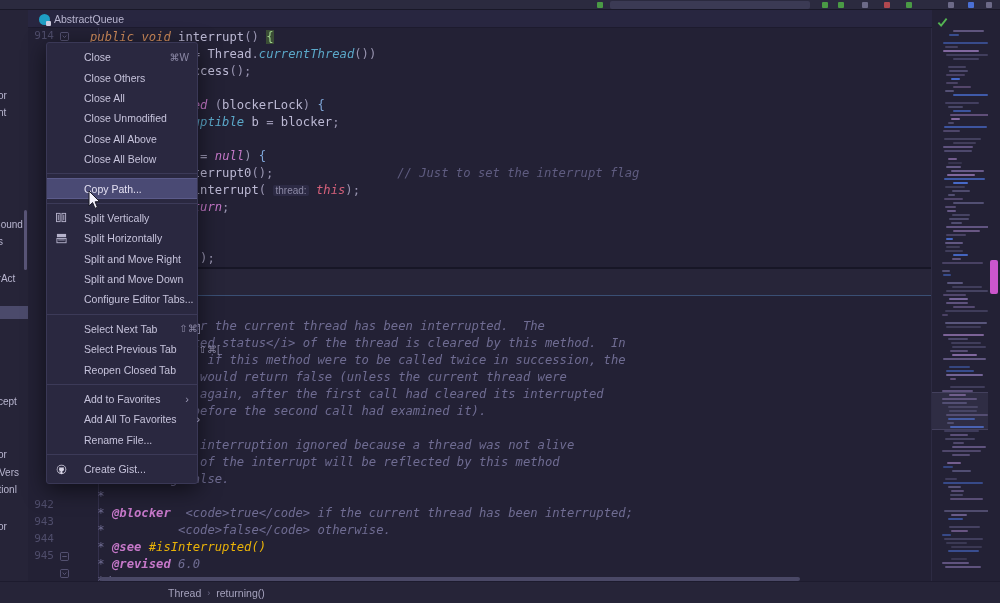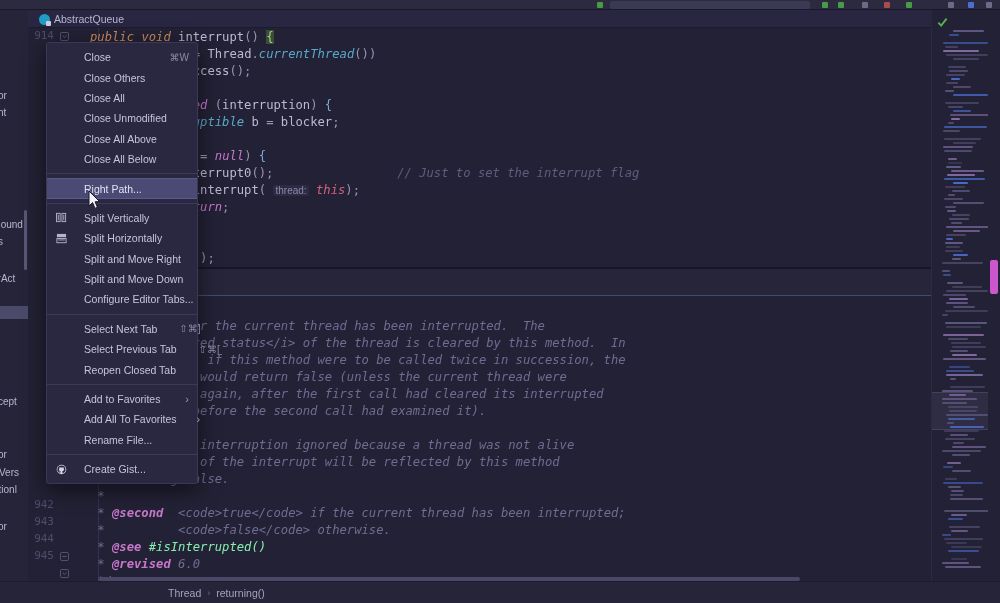--- a/index.html
+++ b/index.html
@@ -96,21 +96,21 @@
     position:absolute; width:1px; background:#34314d;
   }
   
   .kw{ color:#c678c9; font-style:italic; }
   .kw2{ color:#cd8a5a; font-style:italic; }
   .type{ color:#5ba8c9; font-style:italic; }
   .ident{ color:#bcb9d4; }
   .cmt{ color:#5f5c80; font-style:italic;margin-left:43px; }
   .doc{ color:#6f6c92; font-style:italic; }
   .doctag{ color:#c678c9; font-style:italic; font-weight:bold; }
-  .docref{ color:#86efac; font-style:italic; }
+  .docref{ color:#eab308; font-style:italic; }
   .punc{ color:#9894b0; }
   .brace{ color:#7ea6d8; }
   .this{ color:#d4607a; font-style:italic; }
   .hint{
     color:#8d8aa6; font-size:10px; background:#2c2a44;
     padding:0 2px; border-radius:2px; font-family:"Liberation Sans",sans-serif;
   }
   .brace-hl{ background:#3a4d35; color:#9fd18c; }
 
   .split-line{
@@ -294,21 +294,21 @@
       <div class="indentguide" style="left:8px;top:17px;height:221px;"></div>
       <div class="indentguide" style="left:40px;top:34px;height:17px;"></div>
       <div class="indentguide" style="left:40px;top:85px;height:119px;"></div>
       <div class="indentguide" style="left:72px;top:119px;height:85px;"></div>
 
       
       <div class="cl" style="top:-16px;"></div>
       <div class="cl" style="top:1px;"><span class="kw2">public</span> <span class="kw2">void</span> <span class="ident">interrupt</span><span class="punc">()</span> <span class="brace-hl">{</span></div>
       <div class="cl" style="top:18px;">    <span class="kw">if</span> <span class="punc">(</span><span class="this">this</span> <span class="punc">!=</span> <span class="ident">Thread</span><span class="punc">.</span><span class="type">currentThread</span><span class="punc">())</span></div>
       <div class="cl" style="top:35px;">        <span class="ident">checkAccess</span><span class="punc">();</span></div>
-      <div class="cl" style="top:69px;">    <span class="kw">synchronized</span> <span class="punc">(</span><span class="ident">interruption</span><span class="punc">)</span> <span class="brace">{</span></div>
+      <div class="cl" style="top:69px;">    <span class="kw">synchronized</span> <span class="punc">(</span><span class="ident">blockerLock</span><span class="punc">)</span> <span class="brace">{</span></div>
       <div class="cl" style="top:86px;">        <span class="type">Interruptible</span> <span class="ident">b</span> <span class="punc">=</span> <span class="ident">blocker</span><span class="punc">;</span></div>
       <div class="cl" style="top:120px;">        <span class="kw">if</span> <span class="punc">(</span><span class="ident">b</span> <span class="punc">!=</span> <span class="kw">null</span><span class="punc">)</span> <span class="brace">{</span></div>
       <div class="cl" style="top:137px;">            <span class="ident">interrupt0</span><span class="punc">();</span>           <span class="cmt">// Just to set the interrupt flag</span></div>
       <div class="cl" style="top:154px;">            <span class="ident">b</span><span class="punc">.</span><span class="ident">interrupt</span><span class="punc">(</span> <span class="hint">thread:</span> <span class="this">this</span><span class="punc">);</span></div>
       <div class="cl" style="top:171px;">            <span class="kw">return</span><span class="punc">;</span></div>
       <div class="cl" style="top:188px;">        <span class="brace">}</span></div>
       <div class="cl" style="top:205px;">    <span class="brace">}</span></div>
       <div class="cl" style="top:222px;">    <span class="ident">interrupt0</span><span class="punc">();</span></div>
 
       
@@ -324,21 +324,21 @@
       <div class="cl" style="top:307px;"><span class="doc"> * &lt;i&gt;interrupted status&lt;/i&gt; of the thread is cleared by this method.  In</span></div>
       <div class="cl" style="top:324px;"><span class="doc"> * other words, if this method were to be called twice in succession, the</span></div>
       <div class="cl" style="top:341px;"><span class="doc"> * second call would return false (unless the current thread were</span></div>
       <div class="cl" style="top:358px;"><span class="doc"> * interrupted again, after the first call had cleared its interrupted</span></div>
       <div class="cl" style="top:375px;"><span class="doc"> * status and before the second call had examined it).</span></div>
       <div class="cl" style="top:392px;"><span class="doc"> *</span></div>
       <div class="cl" style="top:409px;"><span class="doc"> * &lt;p&gt;A thread interruption ignored because a thread was not alive</span></div>
       <div class="cl" style="top:426px;"><span class="doc"> * at the time of the interrupt will be reflected by this method</span></div>
       <div class="cl" style="top:443px;"><span class="doc"> * returning false.</span></div>
       <div class="cl" style="top:460px;"><span class="doc"> *</span></div>
-      <div class="cl" style="top:477px;"><span class="doc"> * </span><span class="doctag">@second</span><span class="doc">  &lt;code&gt;true&lt;/code&gt; if the current thread has been interrupted;</span></div>
+      <div class="cl" style="top:477px;"><span class="doc"> * </span><span class="doctag">@blocker</span><span class="doc">  &lt;code&gt;true&lt;/code&gt; if the current thread has been interrupted;</span></div>
       <div class="cl" style="top:494px;"><span class="doc"> *          &lt;code&gt;false&lt;/code&gt; otherwise.</span></div>
       <div class="cl" style="top:511px;"><span class="doc"> * </span><span class="doctag">@see</span><span class="doc"> </span><span class="docref">#isInterrupted()</span></div>
       <div class="cl" style="top:528px;"><span class="doc"> * </span><span class="doctag">@revised</span><span class="doc"> </span><span class="doc">6.0</span></div>
       <div class="cl" style="top:545px;"><span class="doc"> */</span></div>
       
     </div>
   </div>
 
   <div class="sep-vert" style="right:68px;"></div>
 
@@ -506,21 +506,21 @@
         <span class="mi-ico blank"></span>
         <span class="mi-label">Close All Above</span>
       </div>
       <div class="mi">
         <span class="mi-ico blank"></span>
         <span class="mi-label">Close All Below</span>
       </div>
       <div class="msep"></div>
       <div class="mi highlight">
         <span class="mi-ico blank"></span>
-        <span class="mi-label">Right Path...</span>
+        <span class="mi-label">Copy Path...</span>
       </div>
       <div class="msep"></div>
       <div class="mi">
         <span class="mi-ico">
           <svg viewBox="0 0 12 12" width="11" height="11">
             <rect x="0.5" y="1.5" width="4" height="9" fill="none" stroke="#b6b3cc"></rect>
             <rect x="6.5" y="1.5" width="4" height="9" fill="none" stroke="#b6b3cc"></rect>
             <line x1="2.5" y1="3" x2="2.5" y2="9" stroke="#b6b3cc"></line>
             <line x1="8.5" y1="3" x2="8.5" y2="9" stroke="#b6b3cc"></line>
           </svg>

